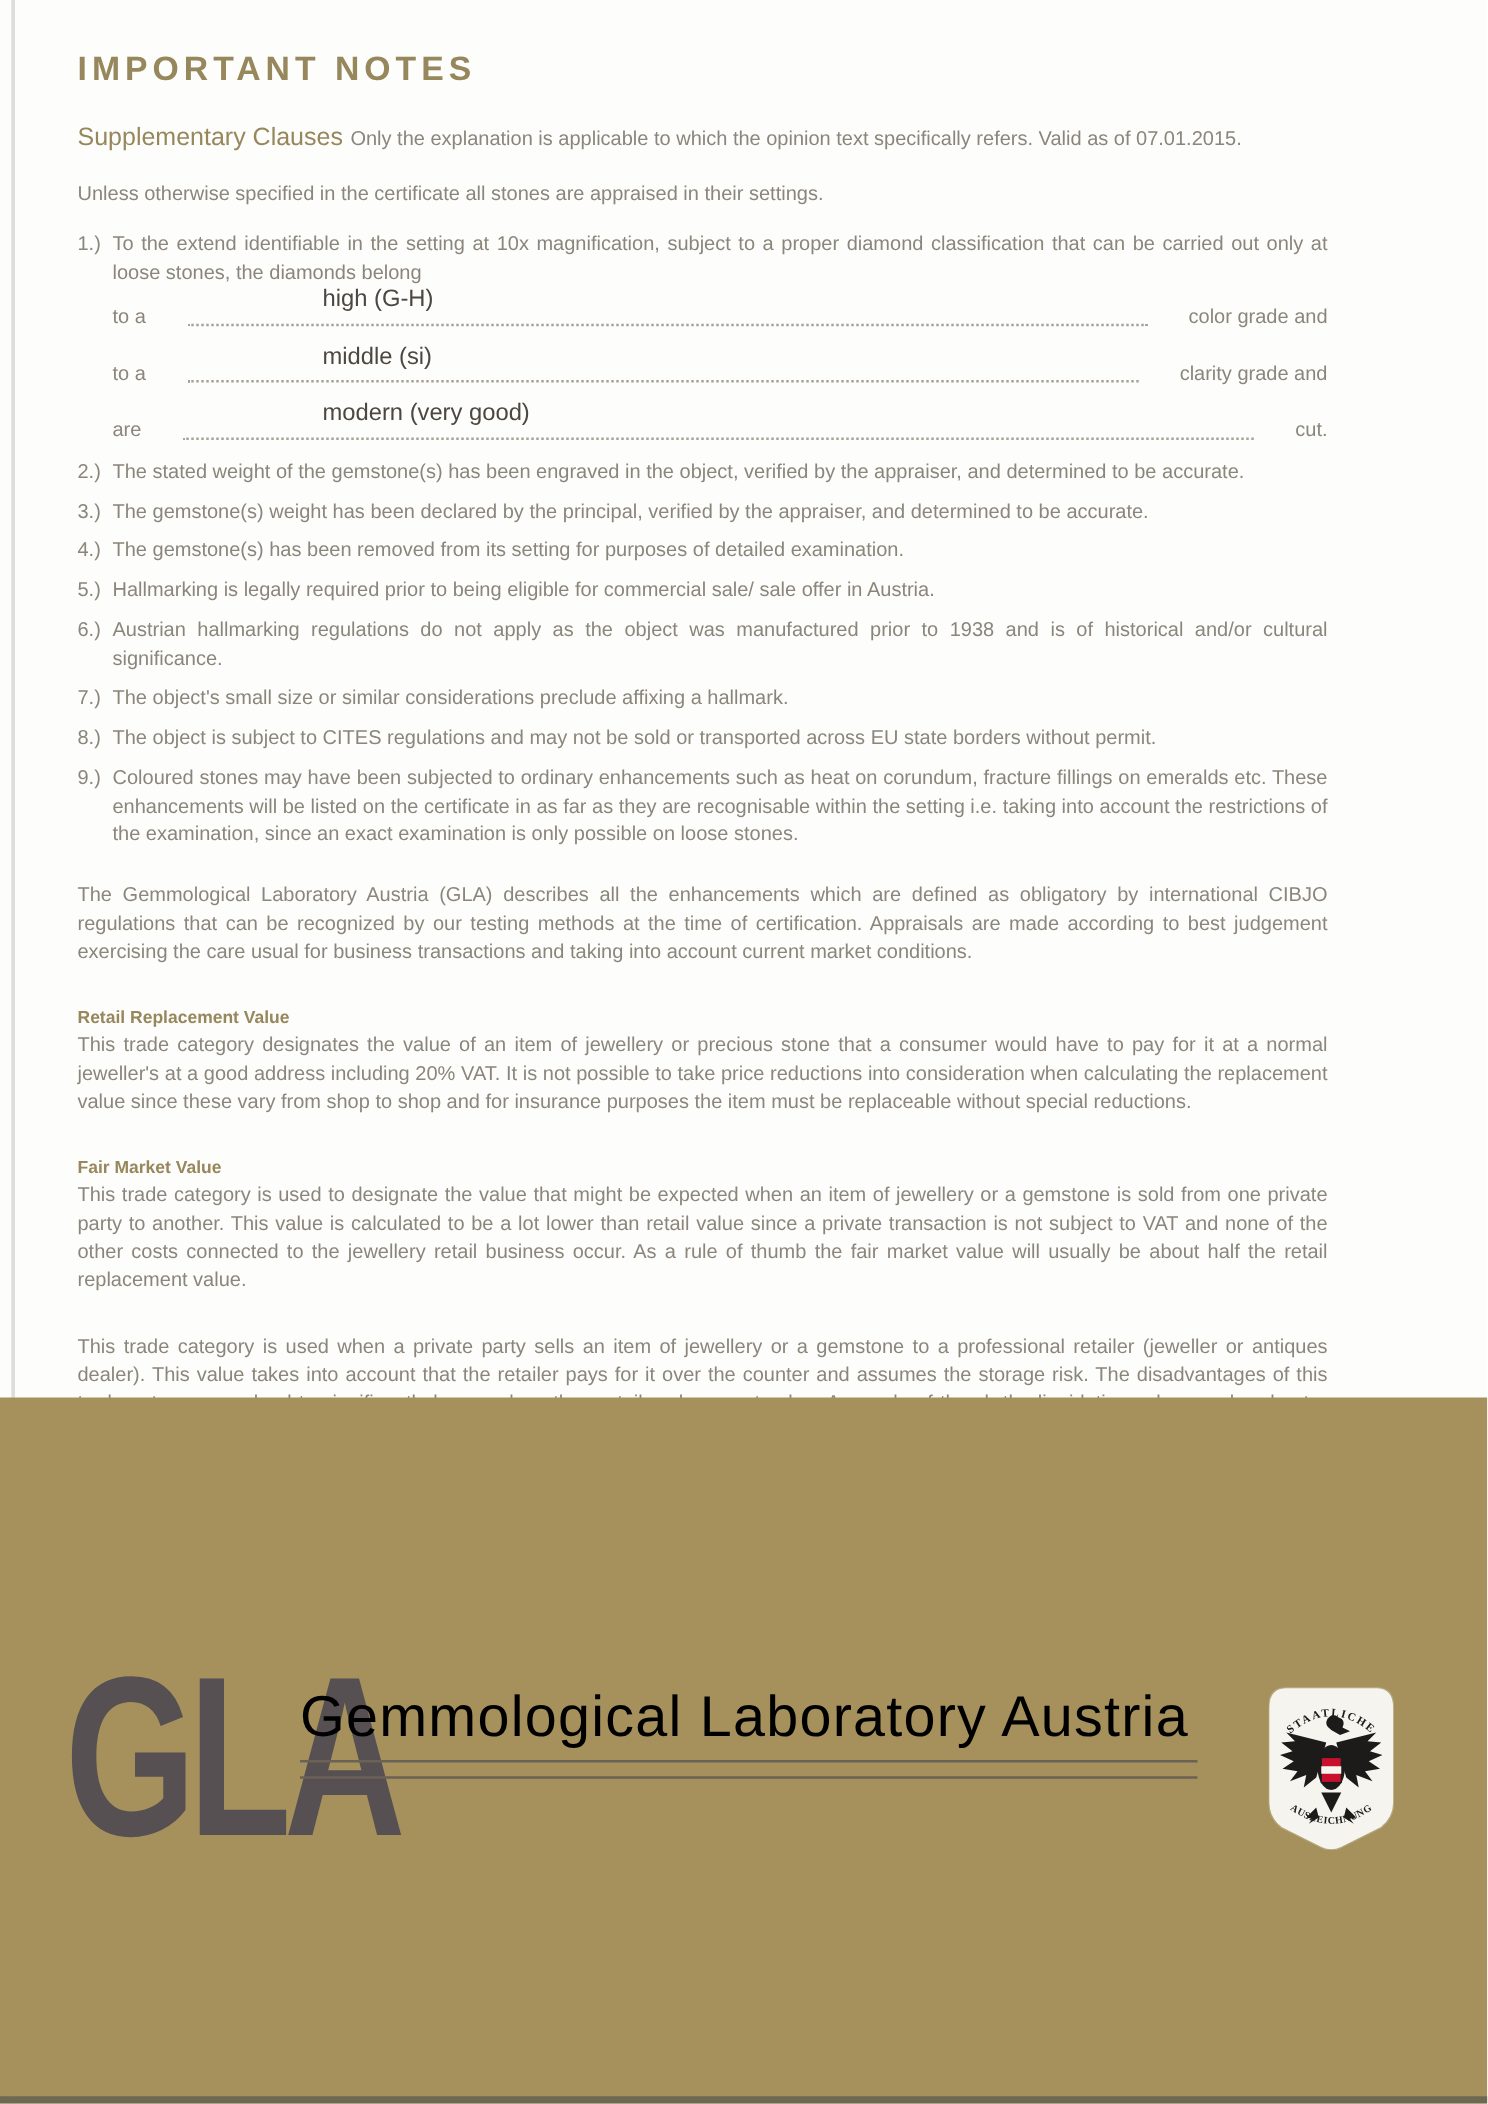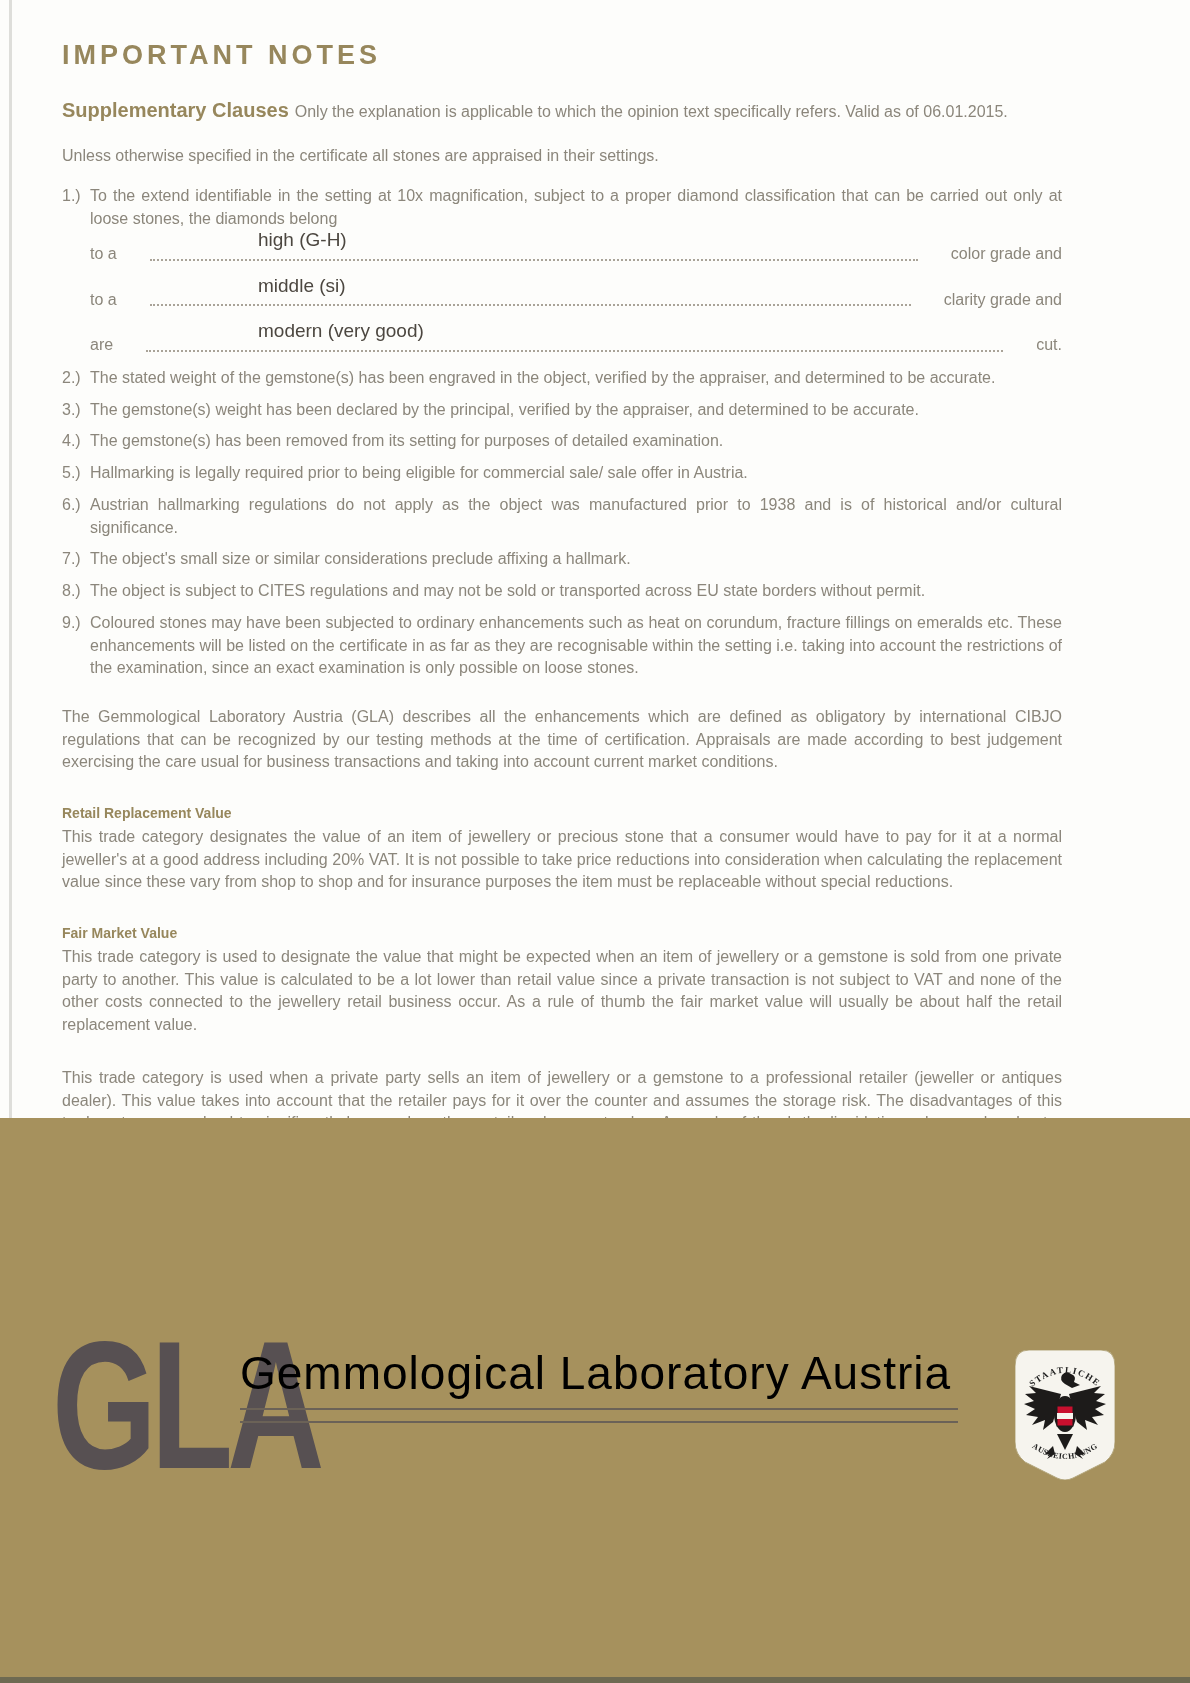--- a/index.html
+++ b/index.html
@@ -18,21 +18,21 @@
   .content{
     position:absolute;left:62px;top:36px;width:1000px;
     color:#8b867b;
     font-size:16px;line-height:1.42;
   }
   .title{
     color:#97875c;font-size:27px;font-weight:bold;letter-spacing:4px;
     margin:0 0 22px 0;
   }
   .supp{margin:0 0 20px 0;}
-  .supp-head{color:#97875c;font-size:20px;font-weight:bold;margin-right:6px;}
+  .supp-head{color:#97875c;font-size:20px;font-weight:normal;margin-right:6px;}
   .intro{margin:0 0 18px 0;}
   .clause{display:flex;margin:0 0 9px 0;}
   .clause .num{flex:0 0 28px;}
   .clause .ctext{flex:1;text-align:justify;}
   .clause-block{margin-bottom:9px;}
   .grade-area{margin-left:28px;}
   .grade-value{
     margin-left:168px;color:#4c4740;font-size:19px;line-height:1;
     margin-top:2px;margin-bottom:-6px;position:relative;z-index:2;
   }
@@ -72,21 +72,21 @@
 </style>
 </head>
 <body>
 
 <div class="page">
   <div class="scan-edge"></div>
 
   <div class="content">
     <h1 class="title">IMPORTANT NOTES</h1>
 
-    <p class="supp"><span class="supp-head">Supplementary Clauses</span><span>Only the explanation is applicable to which the opinion text specifically refers. Valid as of 06.01.2015.</span></p>
+    <p class="supp"><span class="supp-head">Supplementary Clauses</span><span>Only the explanation is applicable to which the opinion text specifically refers. Valid as of 07.01.2015.</span></p>
 
     <p class="intro">Unless otherwise specified in the certificate all stones are appraised in their settings.</p>
 
     <div class="clause-block">
       <div class="clause">
         <span class="num">1.)</span>
         <div class="ctext">To the extend identifiable in the setting at 10x magnification, subject to a proper diamond classification that can be carried out only at loose stones, the diamonds belong</div>
       </div>
       <div class="grade-area">
         <div class="grade-value first">high (G-H)</div>

